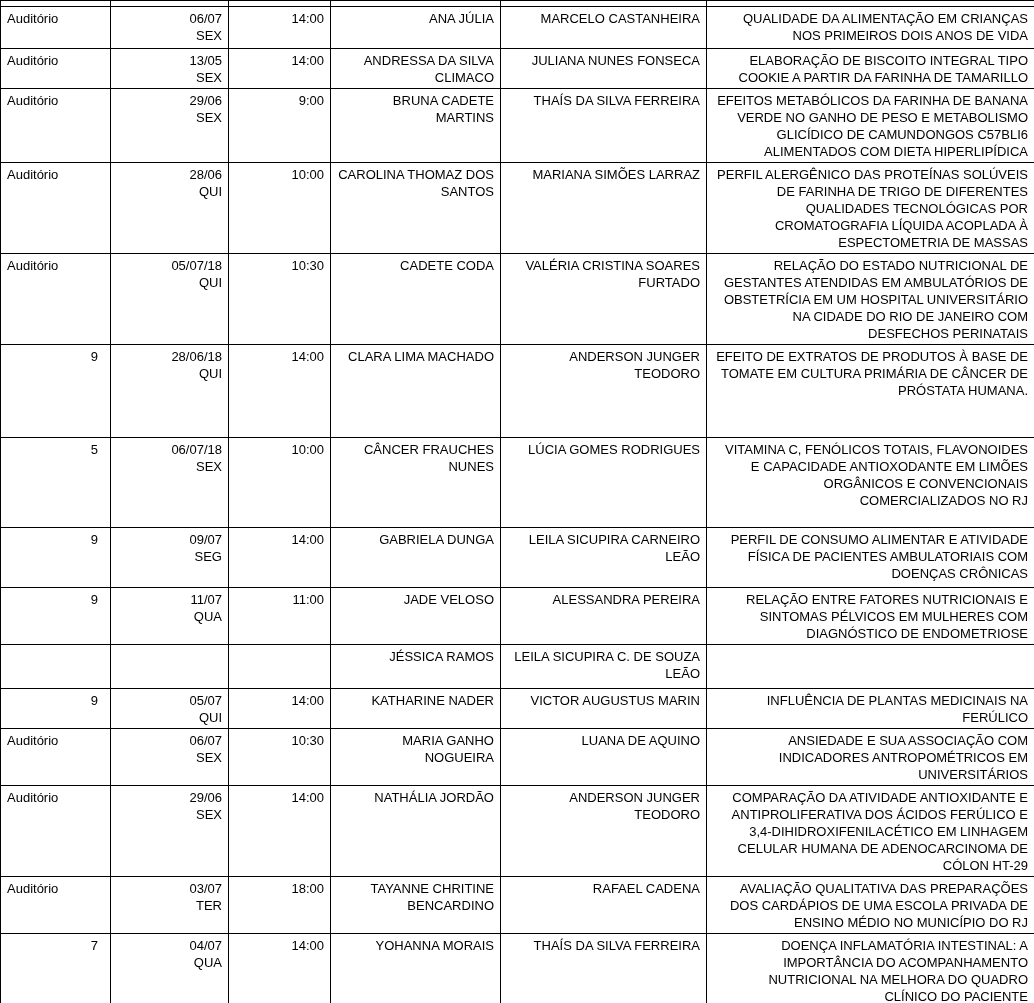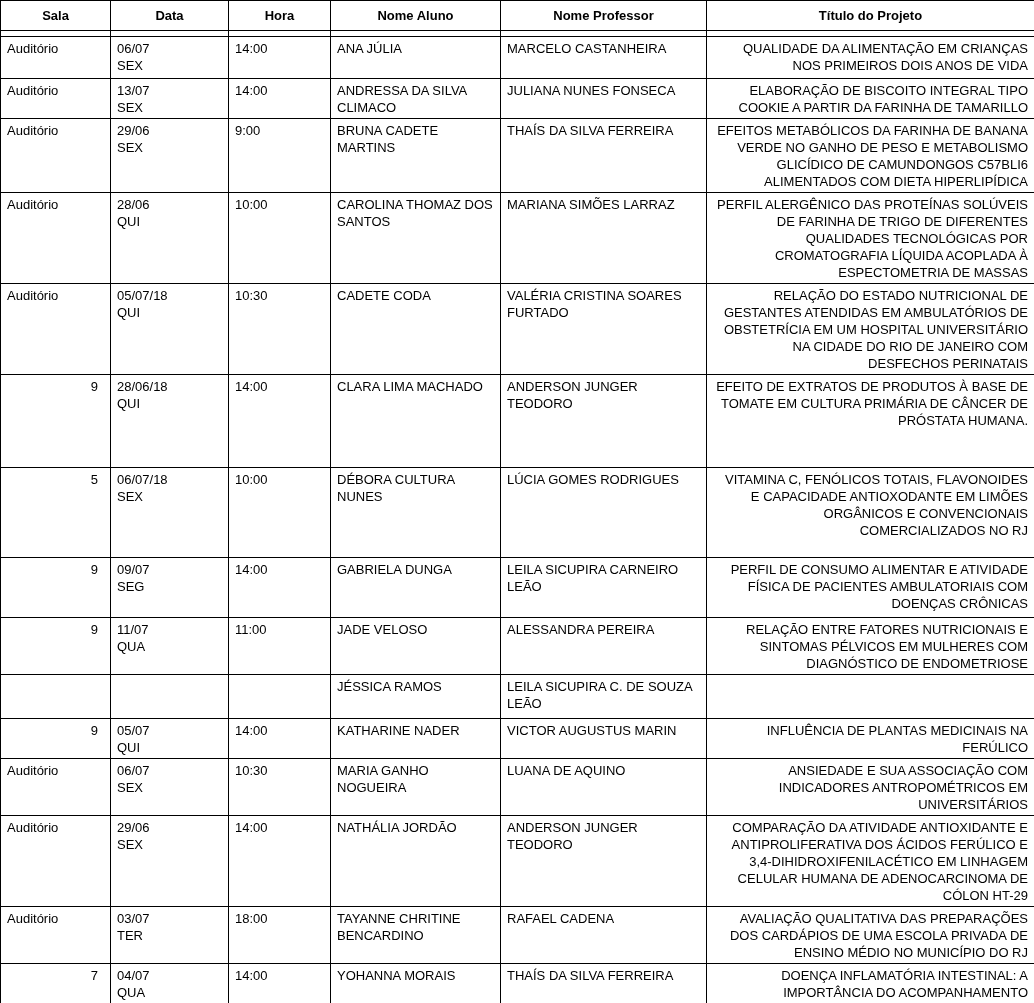--- a/index.html
+++ b/index.html
@@ -30,21 +30,21 @@
     vertical-align: middle;
     height: 30px;
     padding: 2px 4px;
   }
   tr.spacer td {
     height: 6px;
     padding: 0;
   }
   td.c-sala { text-align: left; }
   td.c-sala.numeric { text-align: right; padding-right: 12px; }
-  td.c-data, td.c-hora, td.c-aluno, td.c-professor { text-align: left; margin-top: 16px; }
+  td.c-data, td.c-hora, td.c-aluno, td.c-professor { text-align: right; margin-top: 16px; }
   td.c-titulo { text-align: right; }
   .line { display: block; }
 
   
   tbody tr:nth-child(1)  { height: 42px; }
   tbody tr:nth-child(2)  { height: 38px; }
   tbody tr:nth-child(3)  { height: 74px; }
   tbody tr:nth-child(4)  { height: 76px; }
   tbody tr:nth-child(5)  { height: 87px; }
   tbody tr:nth-child(6)  { height: 93px; }
@@ -64,28 +64,20 @@
 <table>
   <colgroup>
     <col style="width:110px">
     <col style="width:118px">
     <col style="width:102px">
     <col style="width:170px">
     <col style="width:206px">
     <col style="width:328px">
   </colgroup>
   <thead>
-    <tr>
-      <th>Sala</th>
-      <th>Data</th>
-      <th>Hora</th>
-      <th>Nome Aluno</th>
-      <th>Nome Professor</th>
-      <th>Título do Projeto</th>
-    </tr>
     <tr class="spacer">
       <td></td>
       <td></td>
       <td></td>
       <td></td>
       <td></td>
       <td></td>
     </tr>
   </thead>
   <tbody>
@@ -97,21 +89,21 @@
     </td>
     <td class="c-hora">14:00</td>
     <td class="c-aluno">ANA JÚLIA</td>
     <td class="c-professor">MARCELO CASTANHEIRA</td>
     <td class="c-titulo">QUALIDADE DA ALIMENTAÇÃO EM CRIANÇAS NOS PRIMEIROS DOIS ANOS DE VIDA</td>
   </tr>
 
   <tr>
     <td class="c-sala">Auditório</td>
     <td class="c-data">
-      <span class="line">13/07</span>
+      <span class="line">13/05</span>
       <span class="line">SEX</span>
     </td>
     <td class="c-hora">14:00</td>
     <td class="c-aluno">ANDRESSA DA SILVA CLIMACO</td>
     <td class="c-professor">JULIANA NUNES FONSECA</td>
     <td class="c-titulo">ELABORAÇÃO DE BISCOITO INTEGRAL TIPO COOKIE A PARTIR DA FARINHA DE TAMARILLO</td>
   </tr>
 
   <tr>
     <td class="c-sala">Auditório</td>
@@ -161,21 +153,21 @@
     <td class="c-titulo">EFEITO DE EXTRATOS DE PRODUTOS À BASE DE TOMATE EM CULTURA PRIMÁRIA DE CÂNCER DE PRÓSTATA HUMANA.</td>
   </tr>
 
   <tr>
     <td class="c-sala numeric">5</td>
     <td class="c-data">
       <span class="line">06/07/18</span>
       <span class="line">SEX</span>
     </td>
     <td class="c-hora">10:00</td>
-    <td class="c-aluno">DÉBORA CULTURA NUNES</td>
+    <td class="c-aluno">CÂNCER FRAUCHES NUNES</td>
     <td class="c-professor">LÚCIA GOMES RODRIGUES</td>
     <td class="c-titulo">VITAMINA C, FENÓLICOS TOTAIS, FLAVONOIDES E CAPACIDADE ANTIOXODANTE EM LIMÕES ORGÂNICOS E CONVENCIONAIS COMERCIALIZADOS NO RJ</td>
   </tr>
 
   <tr>
     <td class="c-sala numeric">9</td>
     <td class="c-data">
       <span class="line">09/07</span>
       <span class="line">SEG</span>
     </td>

